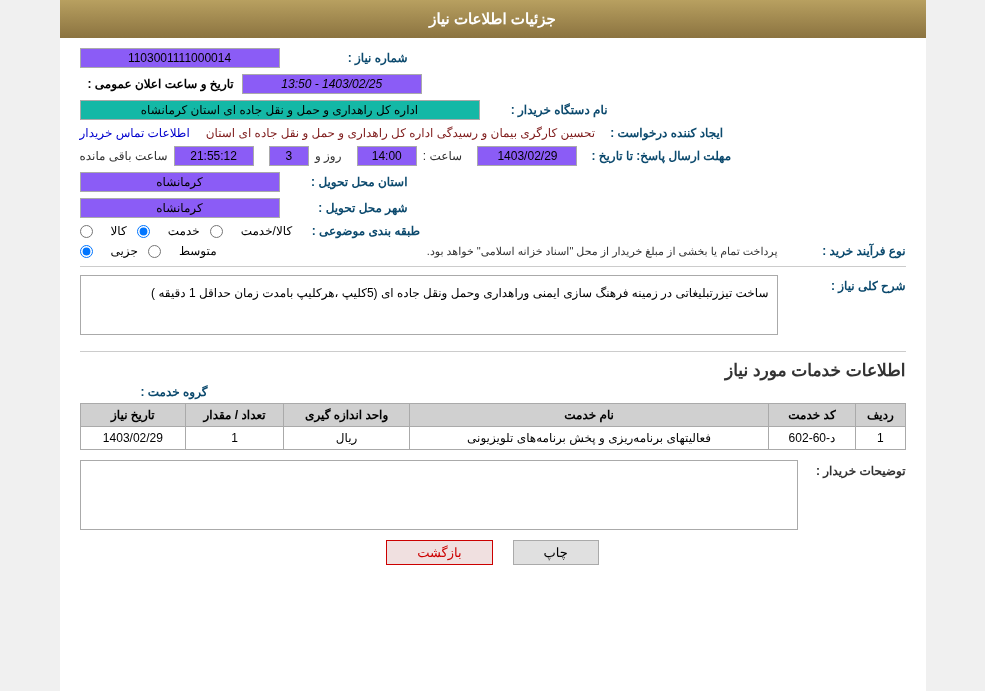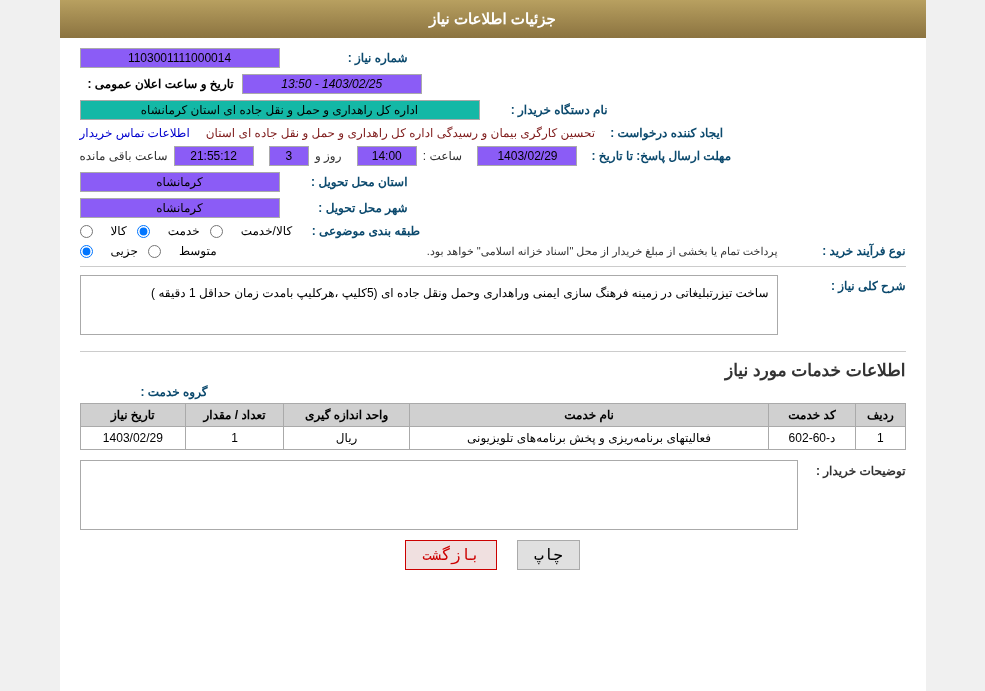--- a/index.html
+++ b/index.html
@@ -156,23 +156,23 @@
       text-align: right;
       padding-top: 4px;
     }
     .buttons-row {
       display: flex;
       justify-content: center;
       gap: 20px;
       margin-top: 10px;
     }
     .btn {
-      padding: 4px 16px;
-      font-family: Liberation Mono, monospace;
-      font-size: 16px;
+      padding: 4px 30px;
+      font-family: Liberation Sans, sans-serif;
+      font-size: 13px;
       cursor: pointer;
       border: 1px solid #aaa;
     }
     .btn-print {
       background: #e0e0e0;
     }
     .btn-back {
       background: #f0e0e0;
       border-color: #c00;
       color: #c00;

